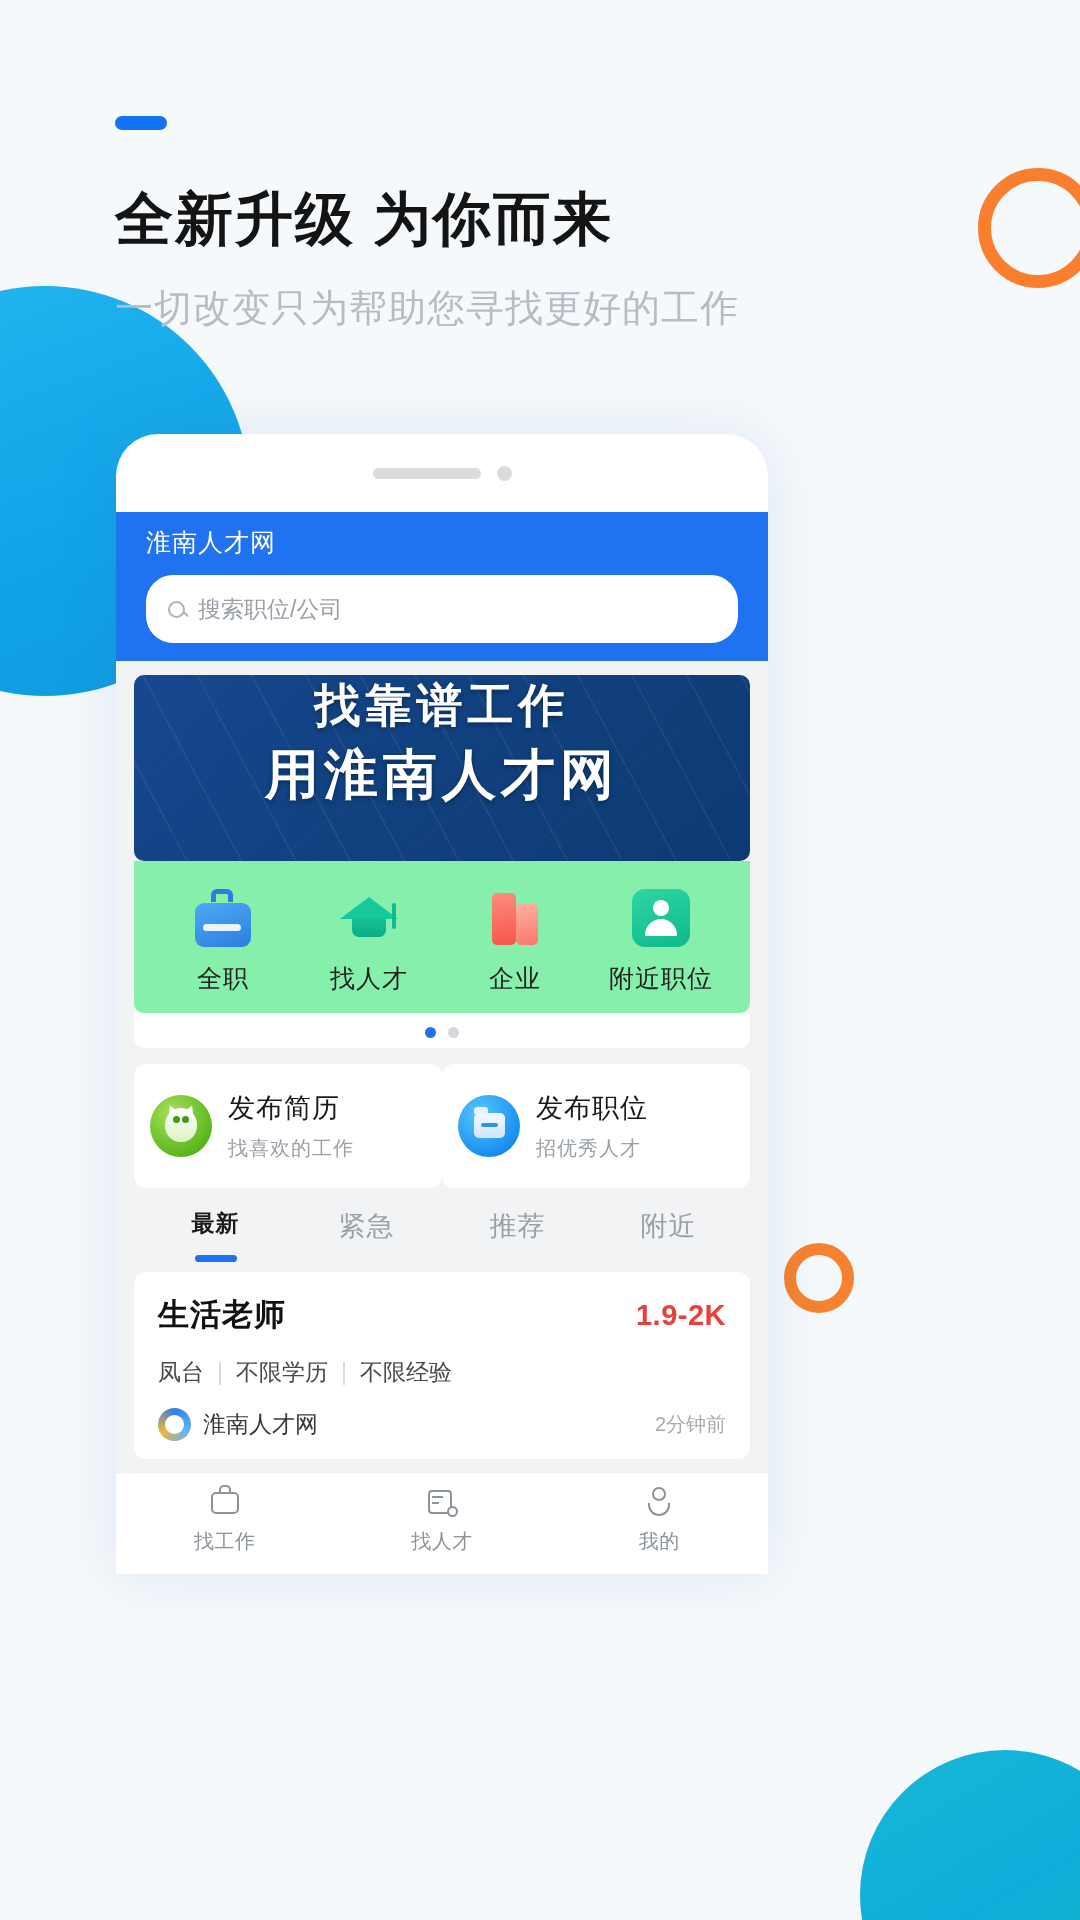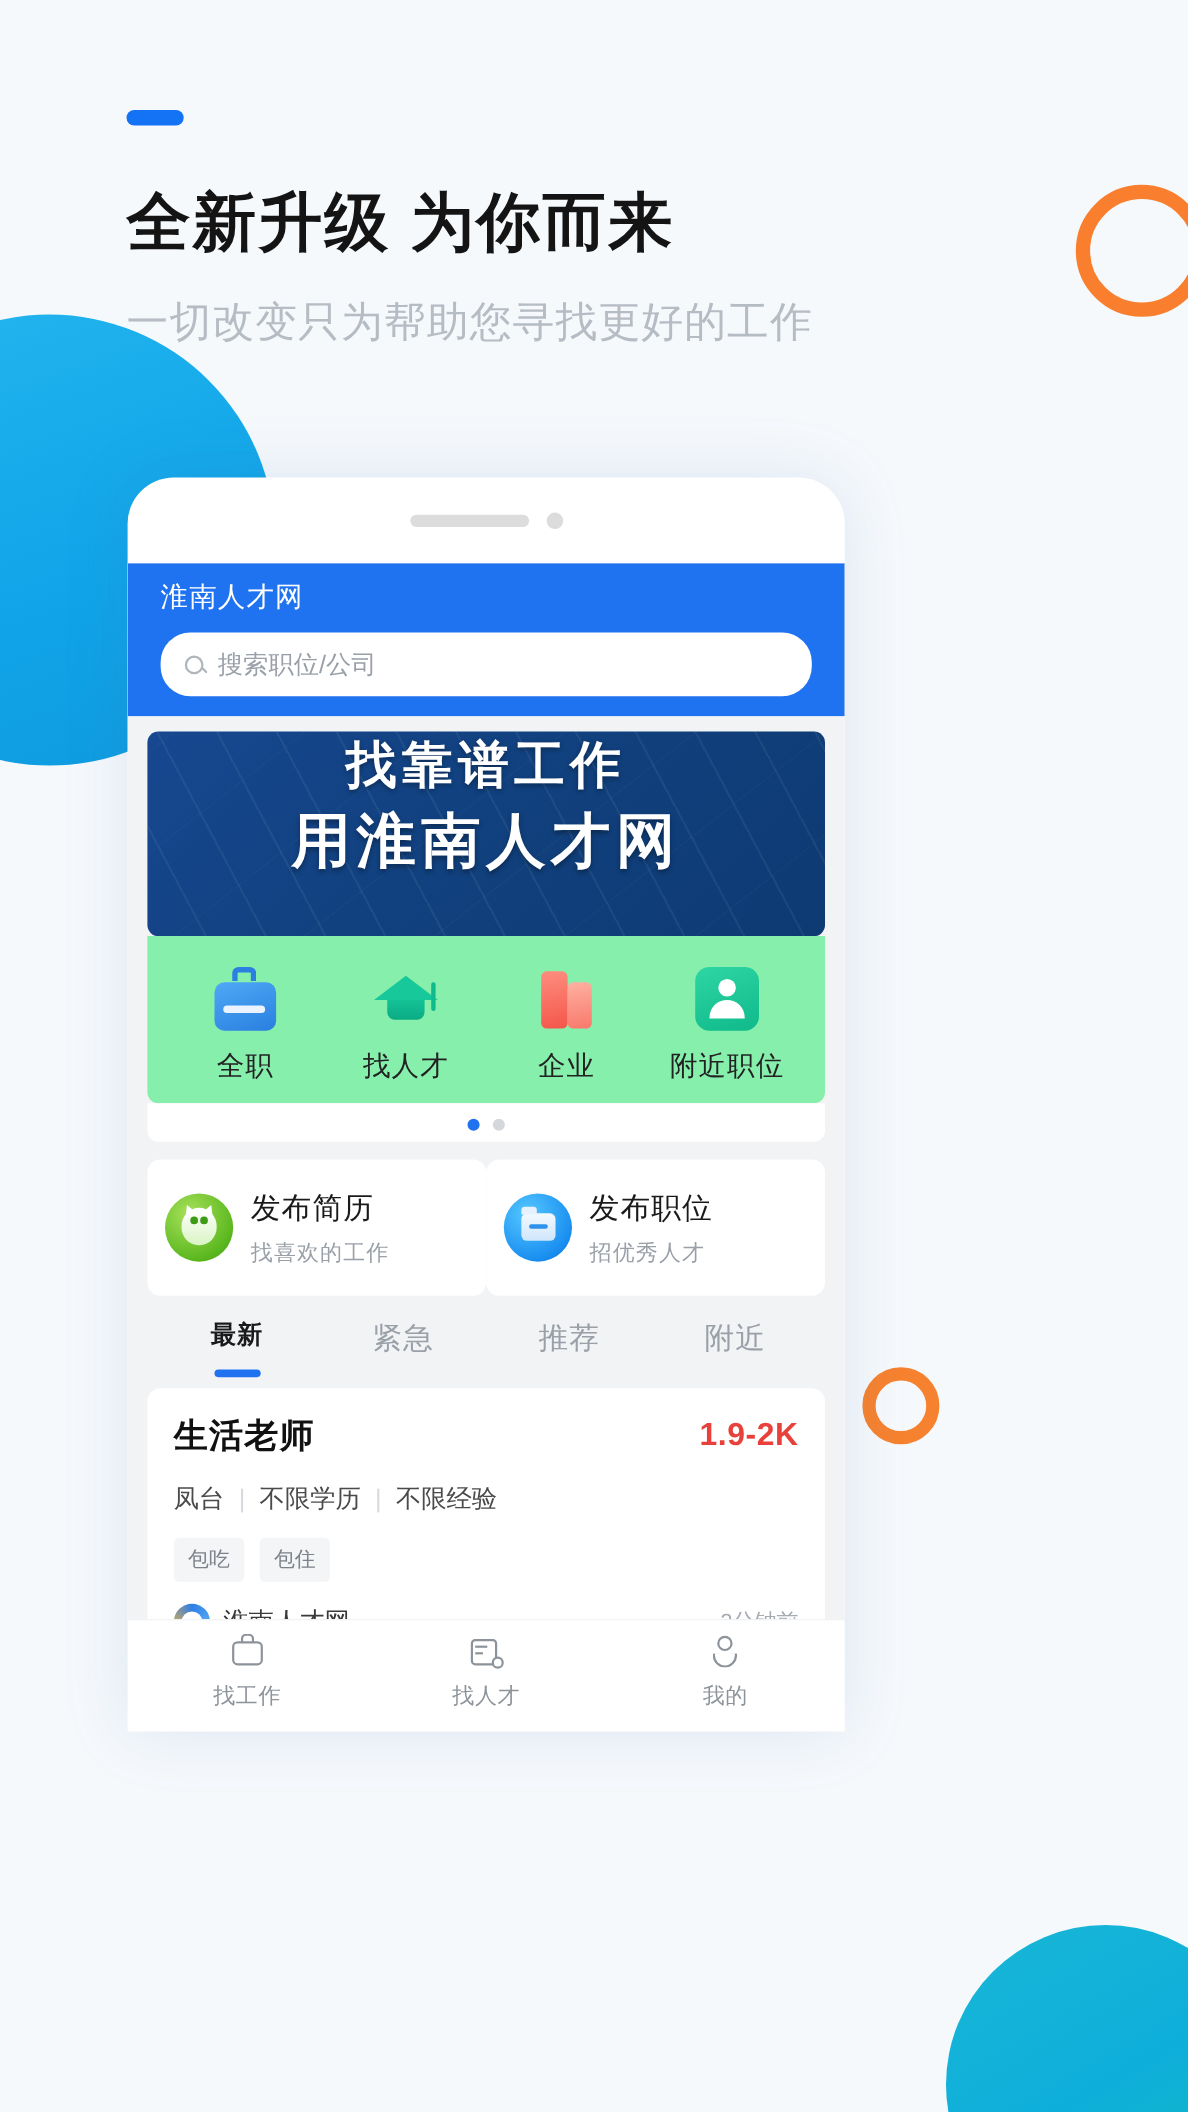--- a/index.html
+++ b/index.html
@@ -29,21 +29,21 @@
     border-radius:50%;
     border:12px solid #f6822f;
   }
   .deco-teal {
     right:-70px; bottom:-120px; width:290px; height:290px;
     border-radius:50%;
     background:linear-gradient(150deg,#18b7d6 0%,#0eaedb 50%,#14bdb6 100%);
   }
 
   
-  .headline { position:absolute; left:115px; top:100px; z-index:5; }
+  .headline { position:absolute; left:115px; top:116px; z-index:5; }
   .dash {
     width:52px; height:14px; border-radius:7px;
     background:#1472f5; margin-bottom:56px;
   }
   .h-title {
     font-size:58px; font-weight:bold; color:#141414;
     letter-spacing:2px; line-height:1.15; white-space:nowrap;
   }
   .h-sub {
     margin-top:30px;
@@ -67,21 +67,21 @@
   }
   .notch-bar { width:108px; height:11px; border-radius:6px; background:#dcdcdc; }
   .notch-dot { width:15px; height:15px; border-radius:50%; background:#dcdcdc; }
 
   .screen { height:1062px; background:#f2f3f5; position:relative; overflow:hidden; }
 
   
   .app-header { background:#1f72f0; padding:14px 30px 18px 30px; }
   .app-title { color:#fff; font-size:25px; letter-spacing:1px; }
   .search-bar {
-    margin-top:16px; height:58px; background:#fff;
+    margin-top:16px; height:68px; background:#fff;
     border-radius:27px; display:flex; align-items:center;
     padding:0 22px; gap:13px;
   }
   .search-ph { color:#9aa0a8; font-size:23px; }
   .mag { width:17px; height:17px; border:2.4px solid #b0b5bb; border-radius:50%; position:relative; flex:none; }
   .mag::after { content:""; position:absolute; width:7px; height:2.4px; background:#b0b5bb;
     transform:rotate(45deg); right:-6px; bottom:0px; border-radius:2px; }
 
   
   .body-wrap { padding:14px 18px 0 18px; }
@@ -386,24 +386,20 @@
           <div class="job-title">生活老师</div>
           <div class="job-sal">1.9-2K</div>
         </div>
         <div class="job-meta">
           <span>凤台</span>
           <span class="sep">|</span>
           <span>不限学历</span>
           <span class="sep">|</span>
           <span>不限经验</span>
         </div>
-        <div class="job-tags">
-          <span class="tag">包吃</span>
-          <span class="tag">包住</span>
-        </div>
         <div class="job-foot">
           <div class="job-co">
             <span class="co-logo"></span>
             <span class="co-name">淮南人才网</span>
           </div>
           <div class="job-time">2分钟前</div>
         </div>
       </div>
 
     </div>

